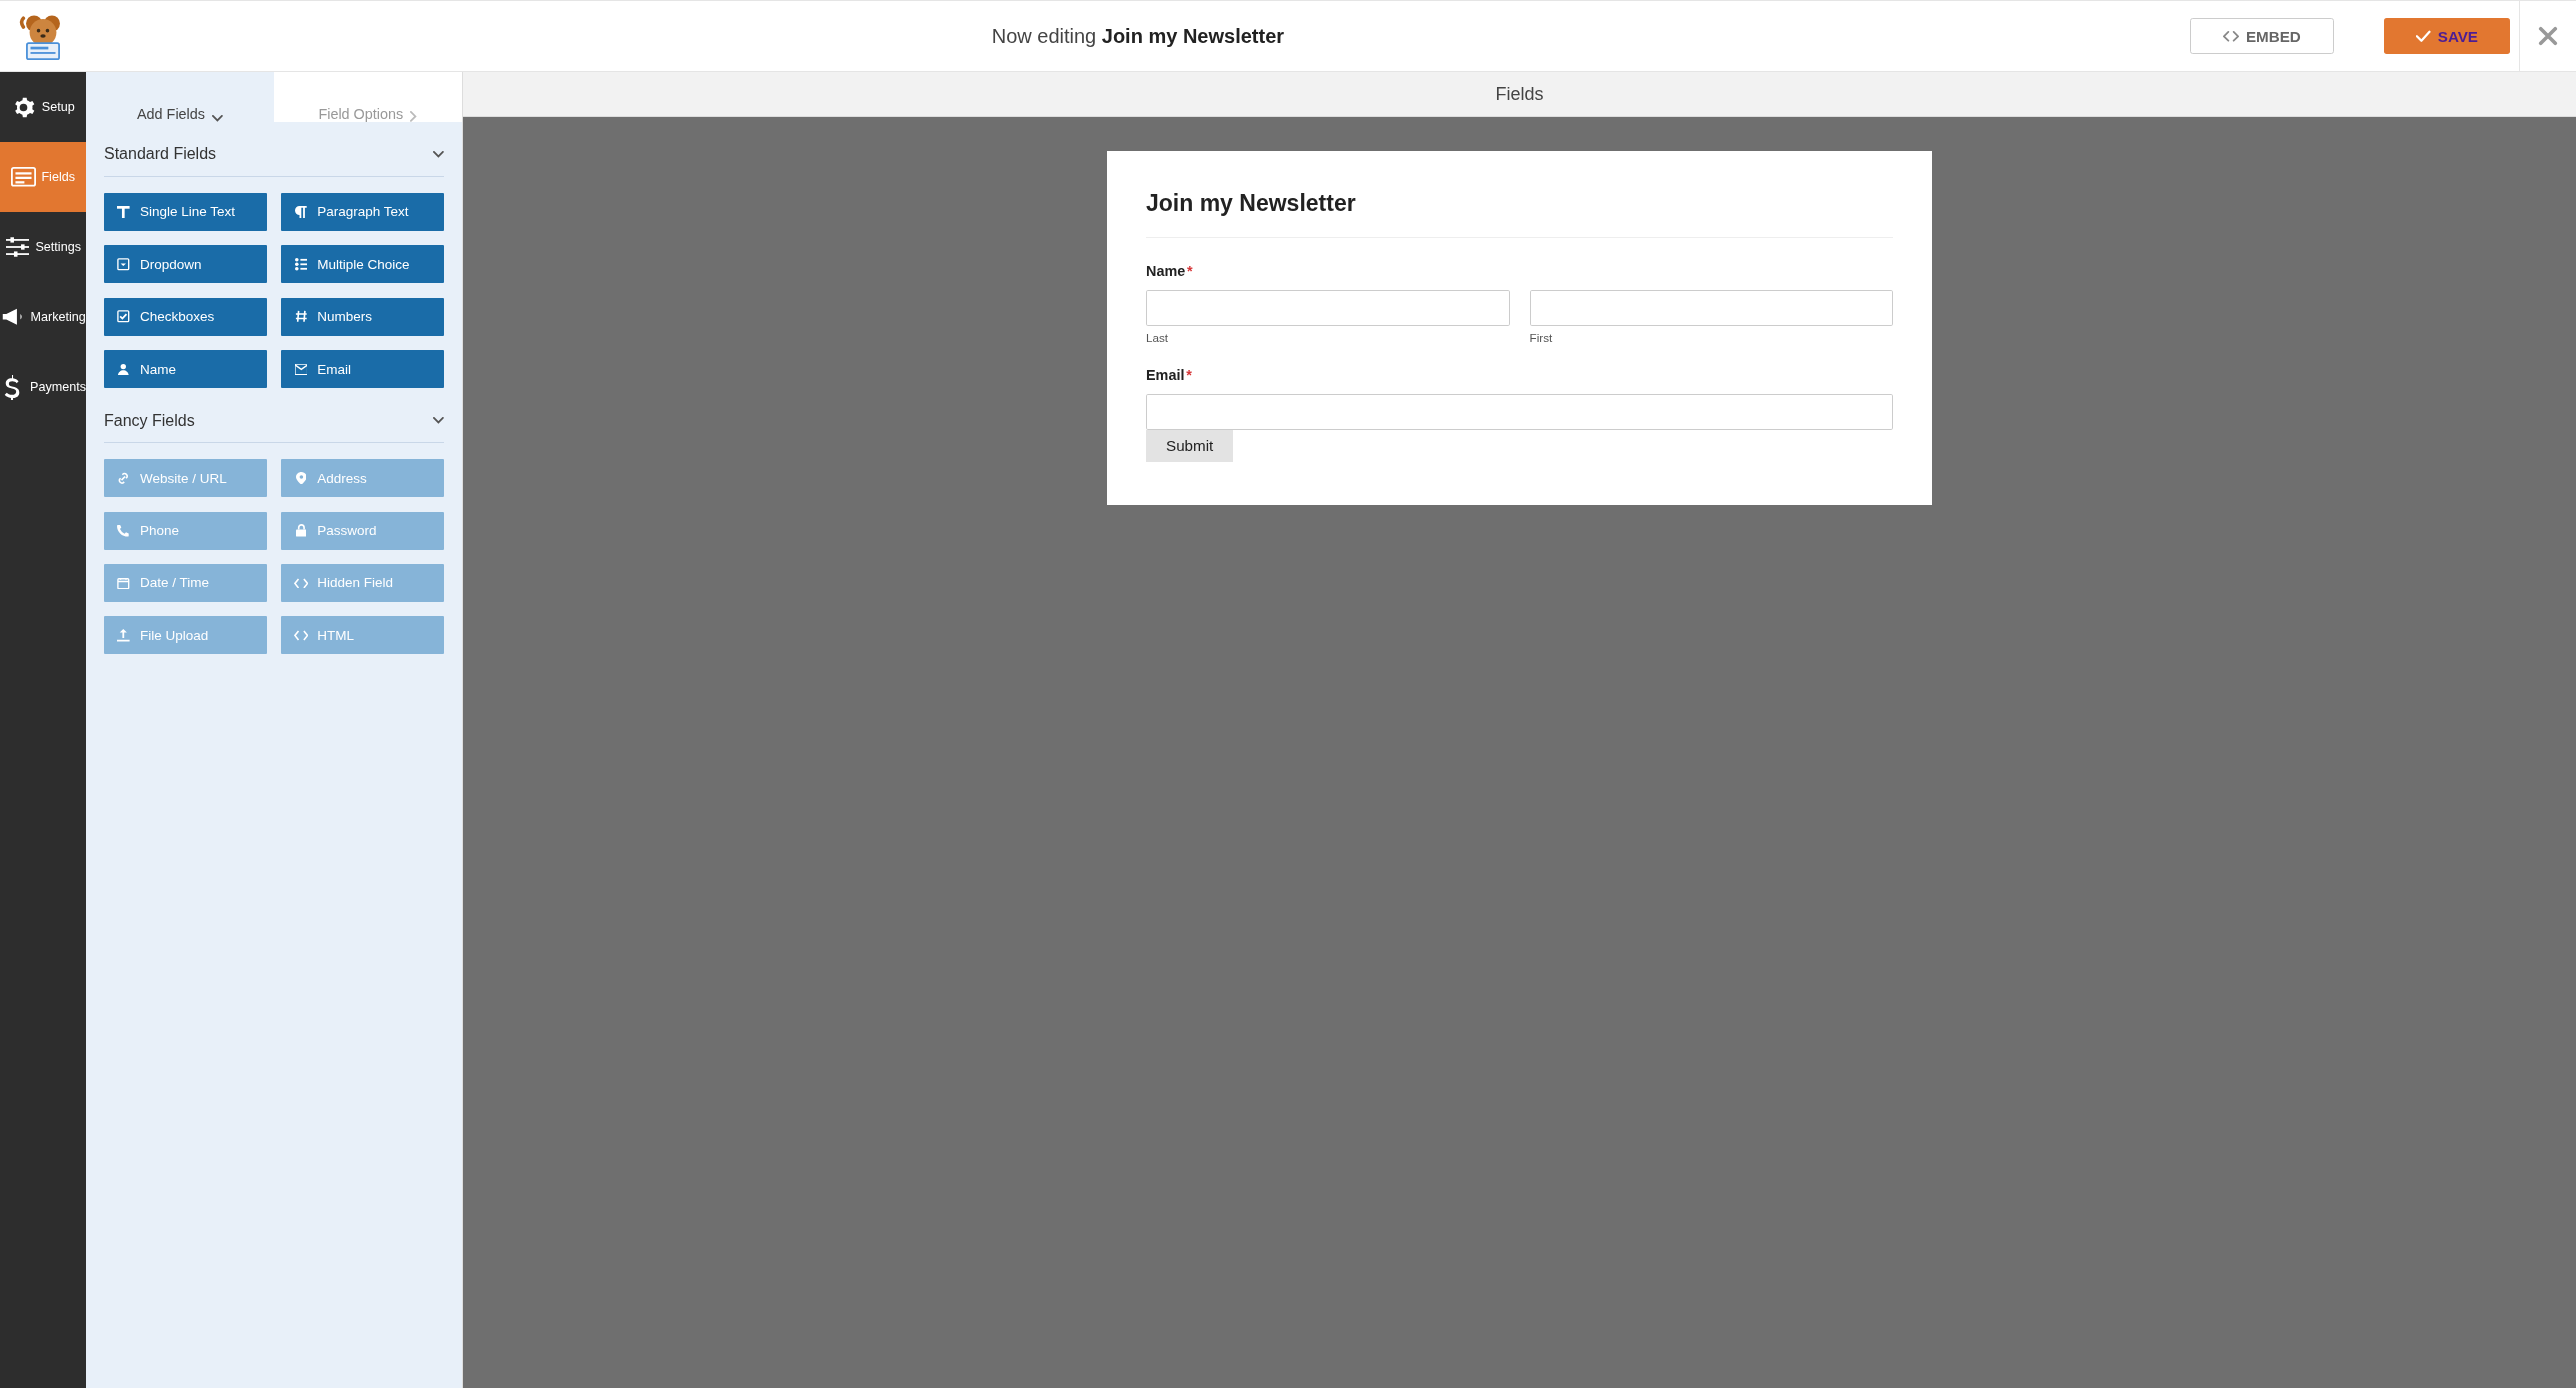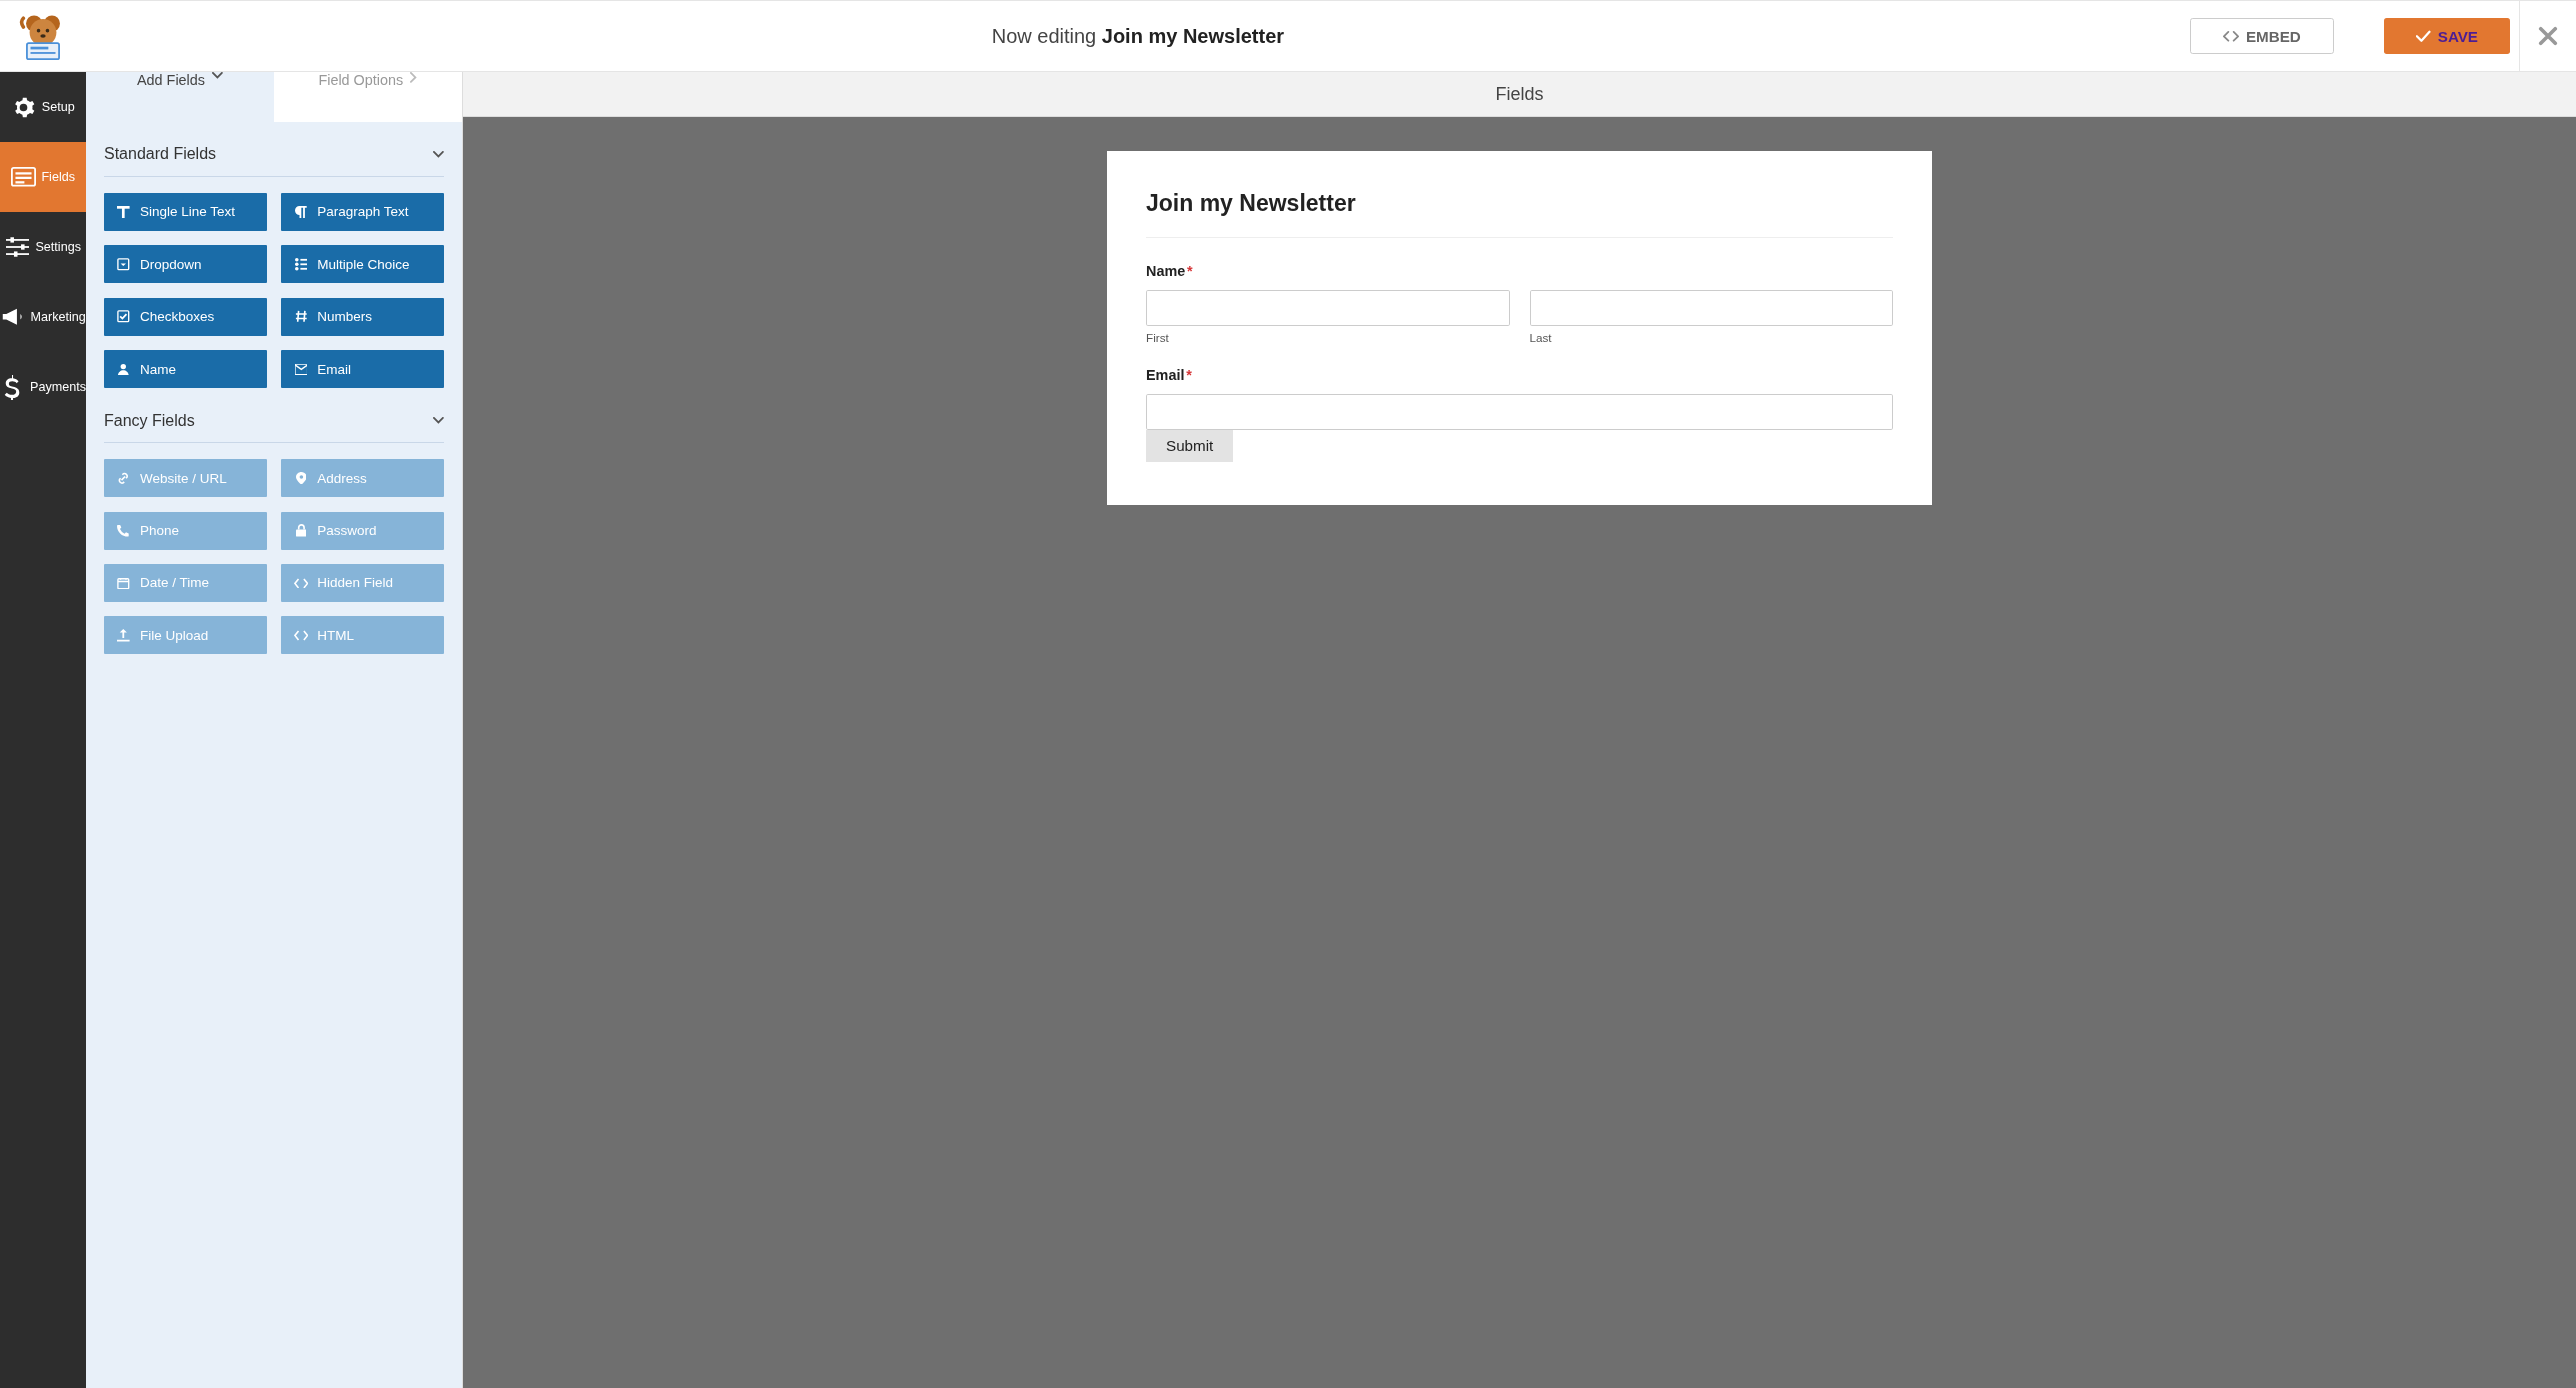--- a/index.html
+++ b/index.html
@@ -21,21 +21,21 @@
 
 .body { flex:1; display:flex; overflow:hidden; }
 .leftnav { width:86px; background:#2d2d2d; color:#fff; display:flex; flex-direction:column; }
 .nav-item { height:70px; display:flex; flex-direction:row; align-items:center; justify-content:center; gap:5.4px; font-size:12.6px; cursor:pointer; color:#fff; }
 .nav-item.active { background:#e27730; }
 .nav-icon { width:25px; height:25px; display:flex; align-items:center; justify-content:center; }
 
 
 .panel { width:377px; background:#e8f0f9; border-right:0.9px solid #ddd; overflow-y:auto; }
 .tabs { display:flex; height:50px; background:#fff; }
-.tab { flex:1; display:flex; align-items:flex-start; justify-content:center; gap:7.2px; font-size:14.4px; color:#444; cursor:pointer; }
+.tab { flex:1; display:flex; align-items:flex-end; justify-content:center; gap:7.2px; font-size:14.4px; color:#444; cursor:pointer; }
 .tab.active { background:#e8f0f9; font-weight:500; }
 .tab:not(.active) { color:#999; }
 .section { padding:18px; }
 .sec-head { display:flex; align-items:center; justify-content:space-between; font-size:16px; color:#333; padding:5.4px 0 12.6px 0; border-bottom:0.9px solid #c9d7e8; margin-bottom:16px; cursor:pointer; }
 .grid { display:grid; grid-template-columns:1fr 1fr; gap:14.4px; }
 .field-btn { height:38px; border-radius:1px; display:flex; align-items:center; gap:9px; padding:0 12.6px; font-size:13.5px; color:#fff; cursor:pointer; }
 .field-btn.solid { background:#1a6ca8; }
 .field-btn.muted { background:#86b4d8; }
 .field-icon { width:14.4px; height:14.4px; display:inline-flex; align-items:center; justify-content:center; flex-shrink:0; }
 
@@ -351,25 +351,25 @@
         </div>
       <div class="preview-body">
         <div class="form-card">
           <div class="form-title"><span>Join my Newsletter</span></div>
 
           <div>
             <div class="form-row-label"><span>Name</span><span class="req">*</span></div>
             <div class="name-row">
               <div class="name-col">
                 <input class="text" style="">
-                <div class="sublabel"><span>First</span></div>
+                <div class="sublabel"><span>Last</span></div>
               </div>
               <div class="name-col">
                 <input class="text" style="">
-                <div class="sublabel"><span>Last</span></div>
+                <div class="sublabel"><span>First</span></div>
               </div>
             </div>
           </div>
 
           <div class="email-block">
             <div class="form-row-label"><span>Email</span><span class="req">*</span></div>
             <input class="text" style="">
           </div>
 
           <button class="submit-btn">

